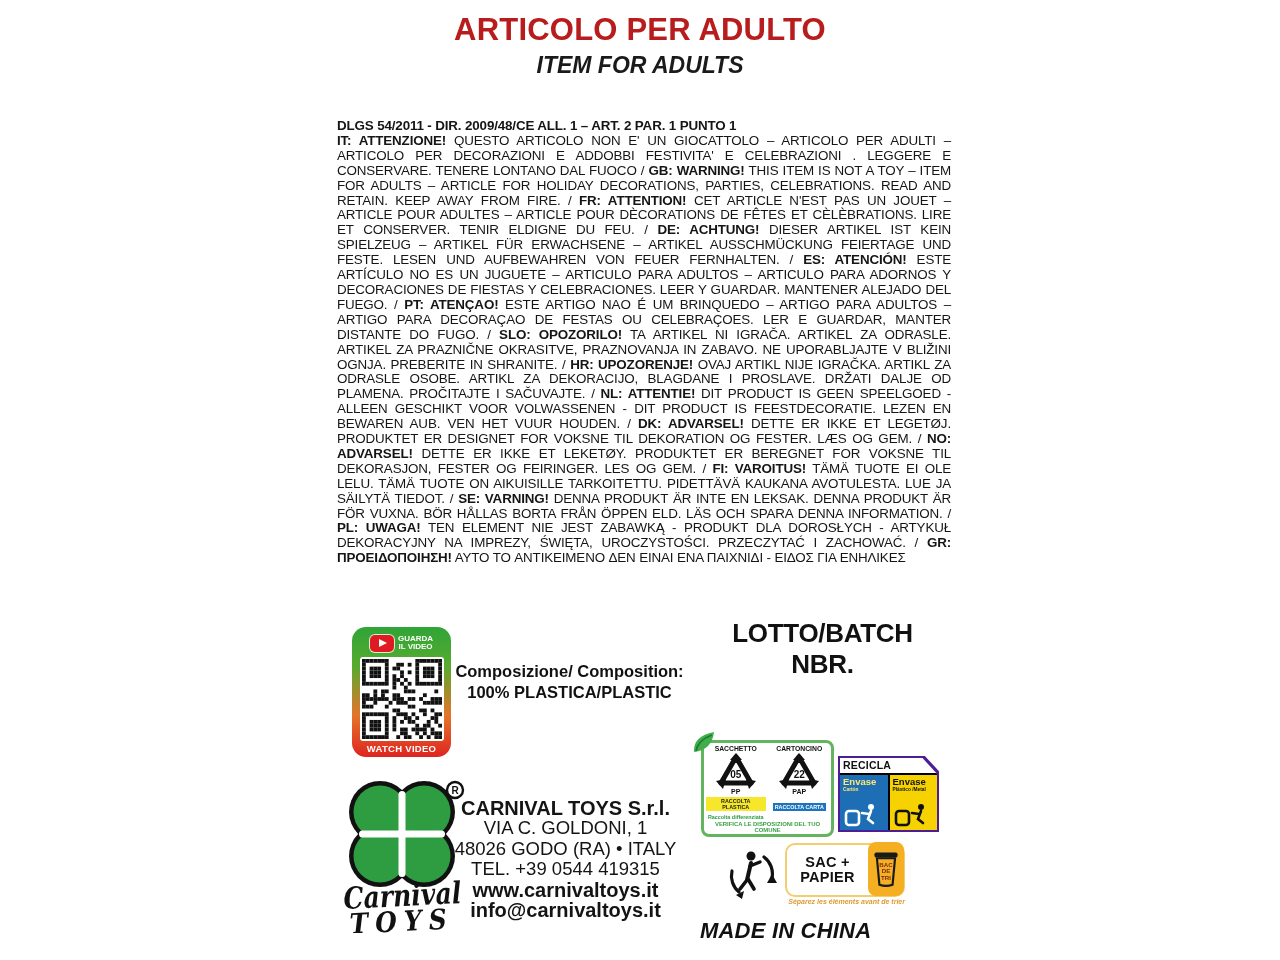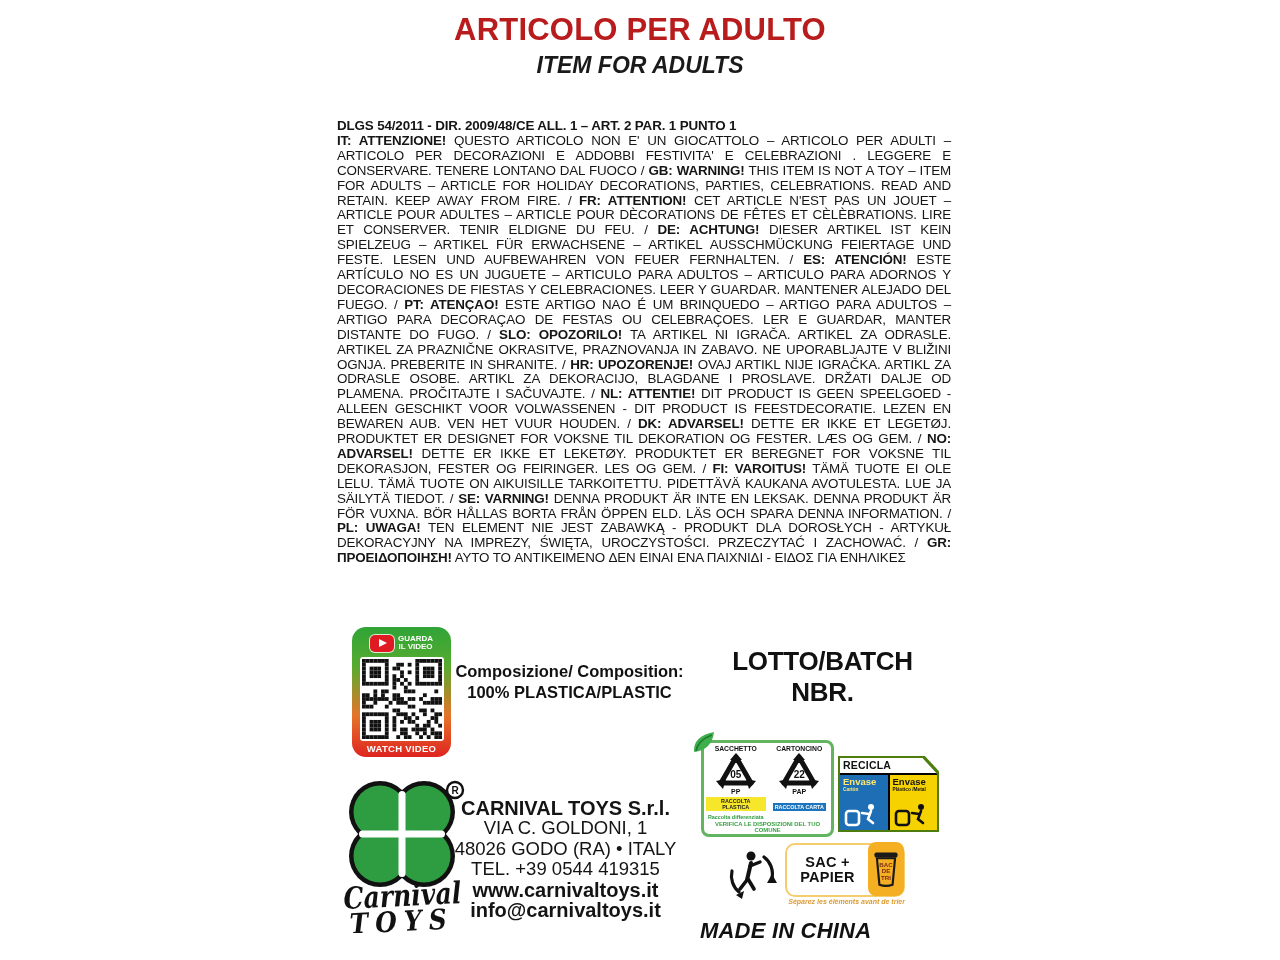--- a/index.html
+++ b/index.html
@@ -23,21 +23,21 @@
           box-sizing:border-box;padding-top:4px;}
   .vb-top{display:flex;align-items:center;justify-content:center;gap:4px;height:24px;text-align:center;}
   .play{width:24px;height:17px;background:#e01a23;border-radius:5px;position:relative;box-shadow:0 0 0 1px rgba(255,255,255,.8);}
   .play::after{content:"";position:absolute;left:9px;top:4.5px;border-left:8px solid #fff;border-top:4px solid transparent;border-bottom:4px solid transparent;}
   .vb-label{color:#fff;font-size:8px;line-height:8.5px;font-weight:800;white-space:pre-line;}
   .qr{width:84px;height:84px;background:#fff;border-radius:3px;margin:2px auto 0;padding:2px;box-sizing:border-box;}
   .qr svg{width:100%;height:100%;display:block;}
   .vb-bottom{color:#fff;text-align:center;font-size:9.5px;font-weight:800;margin-top:2px;letter-spacing:.3px;}
 
   
-  .lotto{top:618px;left:700px;width:245px;text-align:center;font-size:26px;font-weight:900;letter-spacing:-.3px;margin-top:28px;}
+  .lotto{top:618px;left:700px;width:245px;text-align:center;font-size:26px;font-weight:900;letter-spacing:-.3px;}
 
   
   .comp{top:661px;left:452px;width:235px;text-align:center;font-size:16.5px;font-weight:800;line-height:21px;}
 
   
   .ecobox{top:740px;left:701px;width:133px;height:97px;border:3px solid #62b45f;border-radius:8px;box-sizing:border-box;background:#fff;}
   .leaf{top:730px;left:692px;width:26px;height:24px;}
   .eco-cols{display:flex;justify-content:space-around;padding-top:2px;}
   .eco-col{width:60px;text-align:center;}
   .eco-title{font-size:6.8px;font-weight:700;}
@@ -45,21 +45,21 @@
   .mobius svg{width:40px;height:36px;display:block;}
   .mobius .num{position:absolute;left:0;top:16px;width:40px;text-align:center;font-size:10px;font-weight:800;}
   .eco-mat{font-size:7px;font-weight:700;margin-top:-1px;}
   .tag{display:inline-block;font-size:5.4px;font-weight:800;padding:1px 2px;margin-top:1px;}
   .tag.yellow{background:#f6e72a;color:#222;}
   .tag.blue{background:#1b74bd;color:#fff;}
   .eco-note{font-size:5.4px;font-weight:700;color:#2d9b3f;margin-top:1px;}
   .eco-footer{text-align:center;font-size:5.9px;font-weight:700;color:#3aa144;margin-top:1px;}
 
   
-  .recicla{top:756px;left:838px;width:101px;height:76px;background:#4d7c0f;
+  .recicla{top:756px;left:838px;width:101px;height:76px;background:#4c1d95;
            clip-path:polygon(0 0,86% 0,100% 20%,100% 100%,0 100%);}
   .recicla-in{position:absolute;inset:2px;background:#fff;clip-path:polygon(0 0,85% 0,100% 22%,100% 100%,0 100%);}
   .rec-head{height:14px;border-bottom:2px solid #000;font-size:10.5px;font-weight:900;padding:1px 0 0 3px;letter-spacing:.2px;}
   .rec-panels{display:flex;height:calc(100% - 16px);}
   .rec-panel{flex:1;padding:2px 3px;box-sizing:border-box;position:relative;}
   .rec-panel.blue{background:#1d6eb5;color:#ffe873;border-right:2px solid #000;}
   .rec-panel.yellow{background:#f6d300;color:#111;}
   .rec-env{font-size:9.5px;font-weight:800;line-height:10px;}
   .rec-sub{font-size:4.8px;font-weight:700;line-height:6px;}
   .rec-icon{position:absolute;left:4px;bottom:2px;width:38px;height:26px;}

